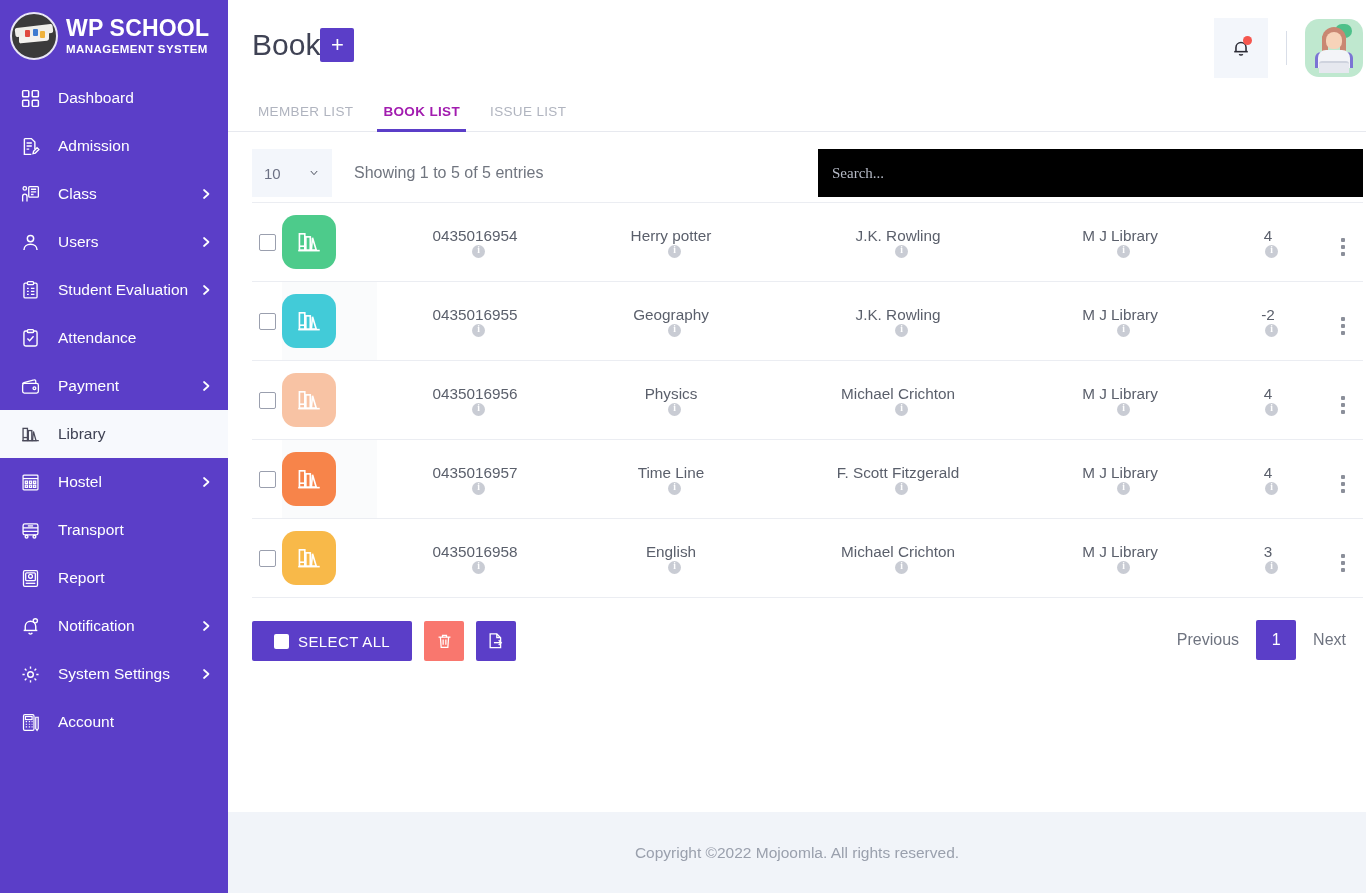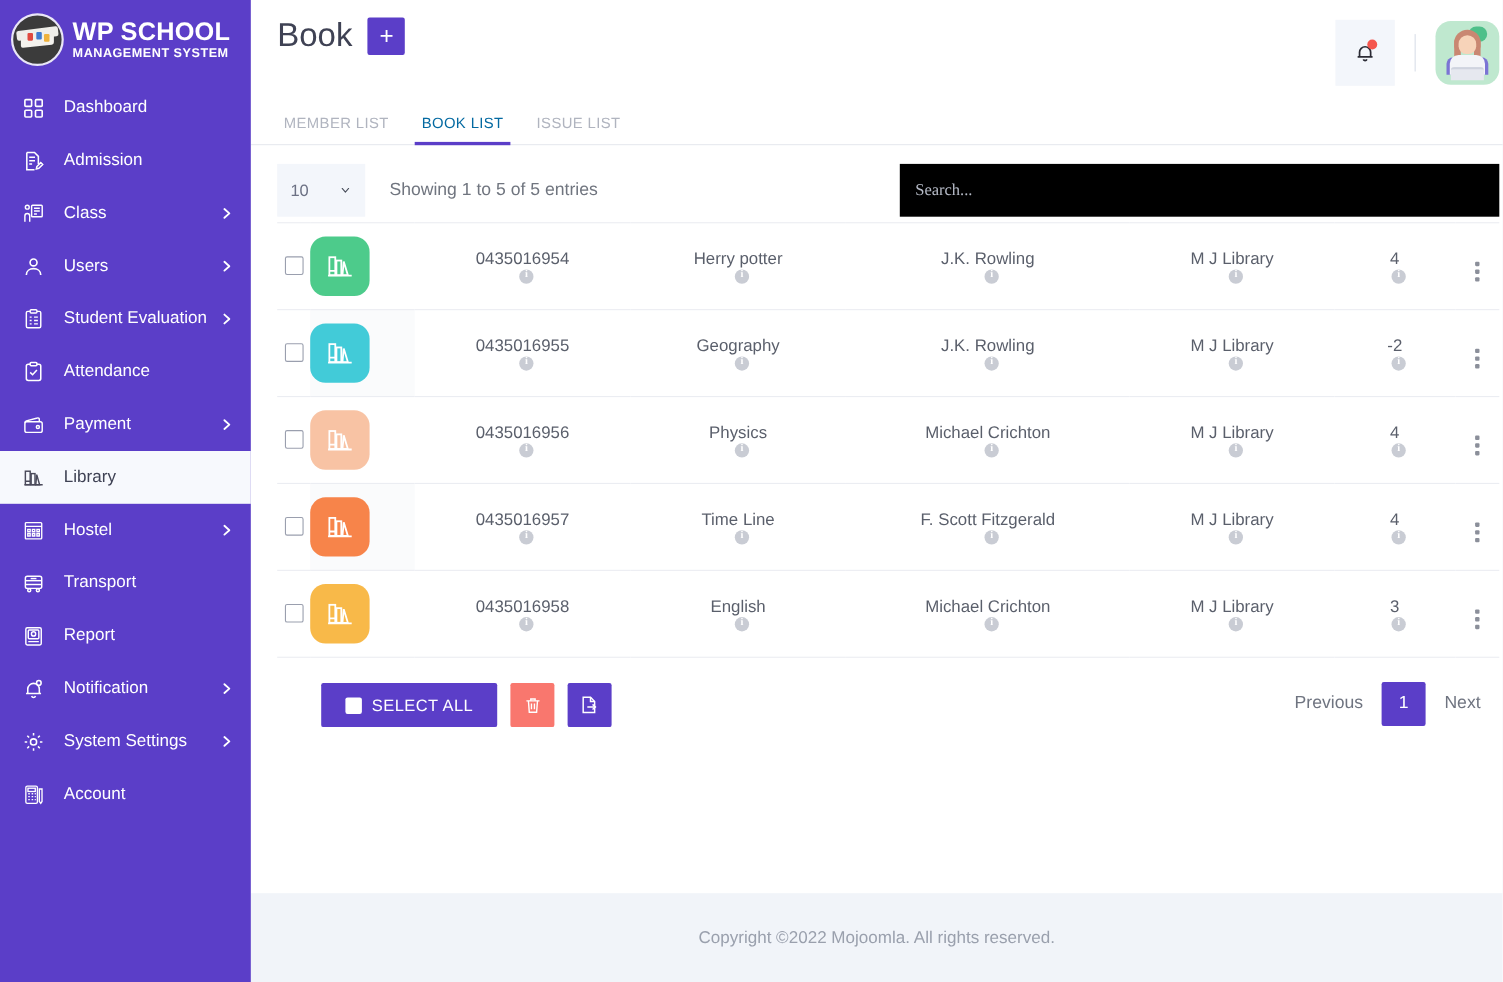--- a/index.html
+++ b/index.html
@@ -79,22 +79,22 @@
   .main {
     flex: 1; height: 893px; background: #fff;
     display: flex; flex-direction: column;
     position: relative;
   }
   .topbar {
     height: 96px; display: flex; align-items: flex-start;
     padding: 0 24px 0 24px; position: relative;
   }
   .page-title-row {
-    display: flex; align-items: flex-end; gap: 14px;
-    padding-top: 16px;
+    display: flex; align-items: flex-end; 
+    padding-top: 28px;
   }
   .page-title { font-size: 30px; color: #3f4254; font-weight: normal; }
   .add-btn {
     width: 34px; height: 34px; background: #5b3ec8;
     color: #fff; border: none; border-radius: 2px;
     font-size: 22px; line-height: 1;
     display: flex; align-items: center; justify-content: center;
     cursor: pointer;
   }
   .topbar-right {
@@ -141,21 +141,21 @@
     border-bottom: 1px solid #e7e9ef;
     position: relative;
   }
   .tab {
     font-size: 13.5px; letter-spacing: .35px;
     color: #b0b4bf; padding: 8px 6px 12px 6px;
     margin-right: 18px; cursor: pointer;
     position: relative; background: none; border: none;
     font-family: inherit;
   }
-  .tab.active { color: #0369a1; font-weight: normal; }
+  .tab.active { color: #a21caf; font-weight: bold; }
   .tab.active::after {
     content: ""; position: absolute;
     left: 0; right: 0; bottom: -1px; height: 3px; background: #5b3ec8;
   }
 
   
   .content { padding: 0 24px; flex: 1; }
   .table-controls {
     display: flex; align-items: center;
     height: 58px; margin-top: 12px;
@@ -216,21 +216,21 @@
     font-size: 9.5px; font-weight: bold;
     margin-left: 7px; font-family: "Liberation Serif", serif;
     flex: none; line-height: 1; cursor: pointer;
   }
   .kebab { cursor: pointer; display: inline-flex; flex-direction: column; gap: 3px; }
   .kebab i { width: 4px; height: 4px; background: #8b8f9a; border-radius: 1px; display: block; }
 
   
   .bottom-bar {
     display: flex; align-items: center;
-    margin-top: 22px; position: relative; height: 42px; margin-left: 40px;
+    margin-top: 22px; position: relative; height: 42px;
   }
   .btn-select-all {
     height: 40px; background: #5b3ec8; color: #fff;
     border: none; display: flex; align-items: center; gap: 9px;
     padding: 0 22px; font-size: 15px; letter-spacing: .4px;
     cursor: pointer; font-family: inherit; border-radius: 2px;
   }
   .btn-select-all .box {
     width: 15px; height: 15px; background: #fff; border-radius: 2px;
     display: inline-block;

